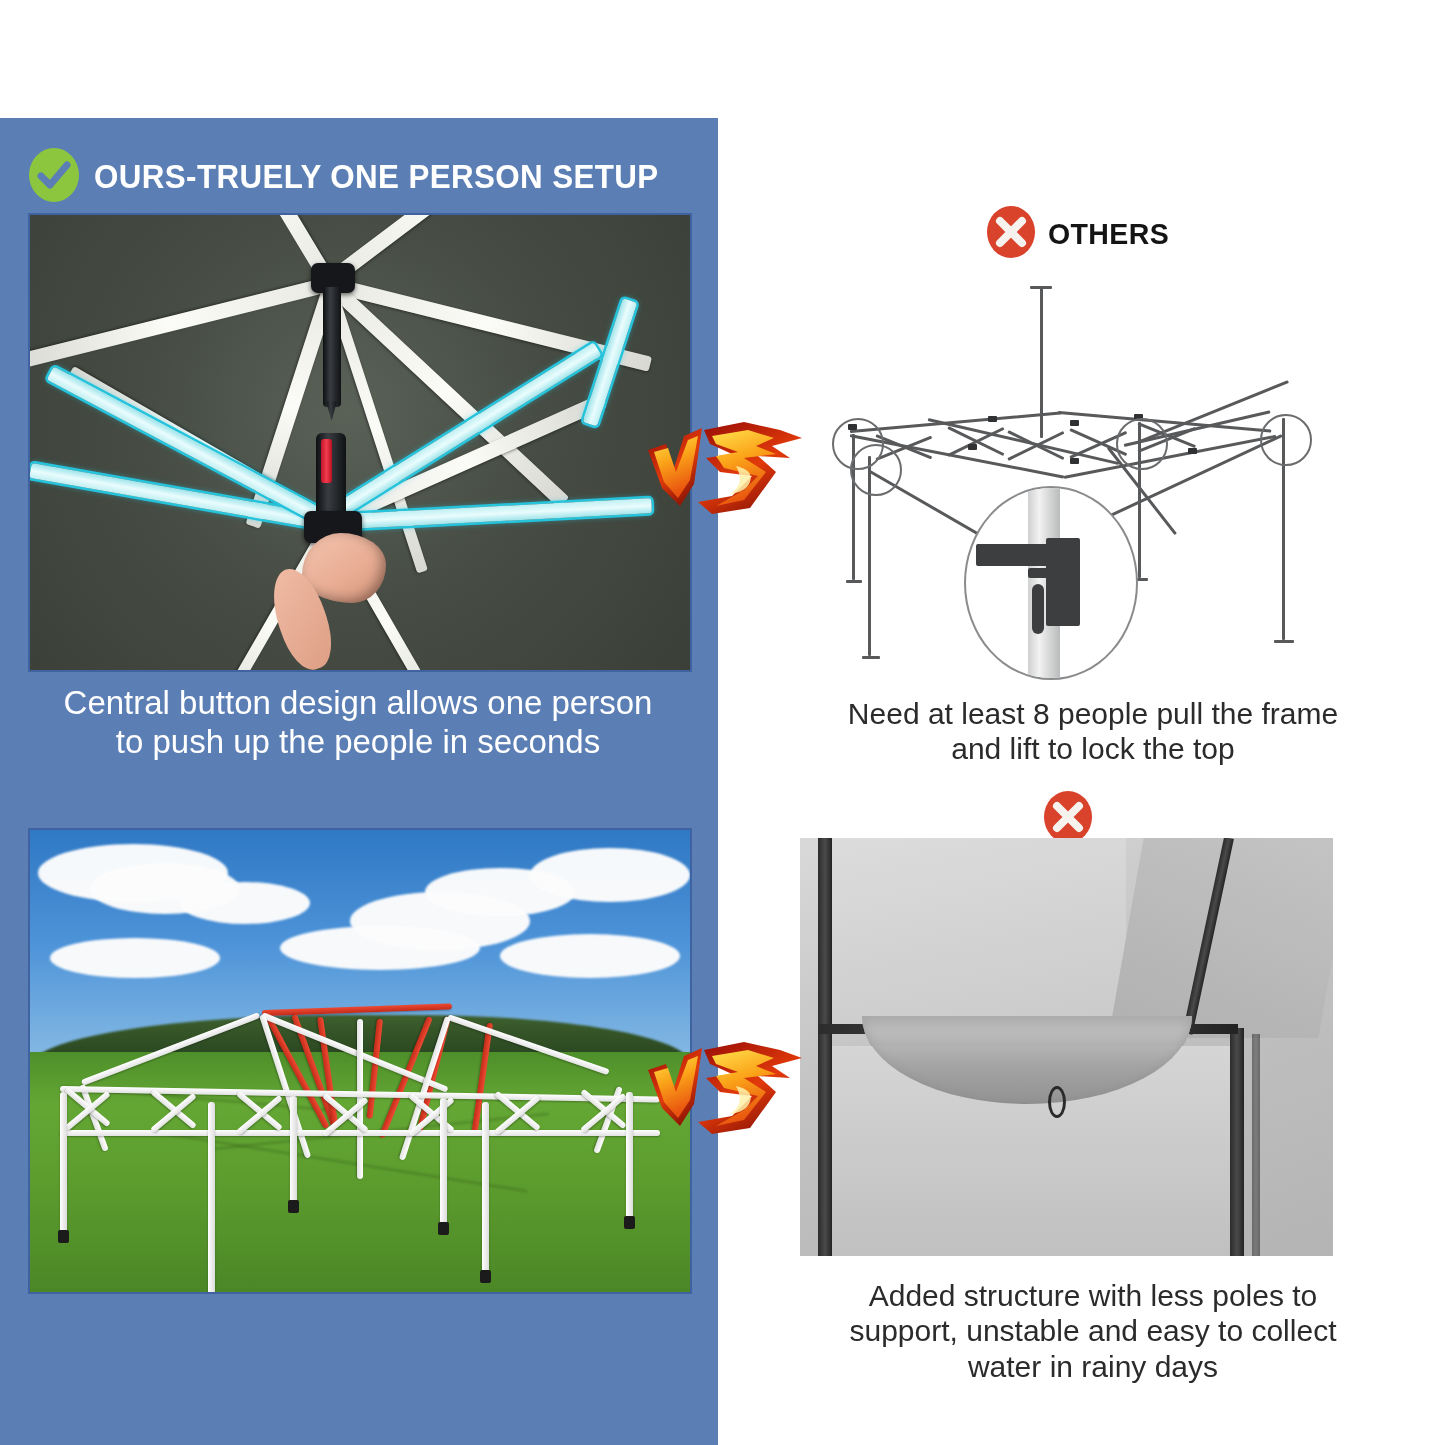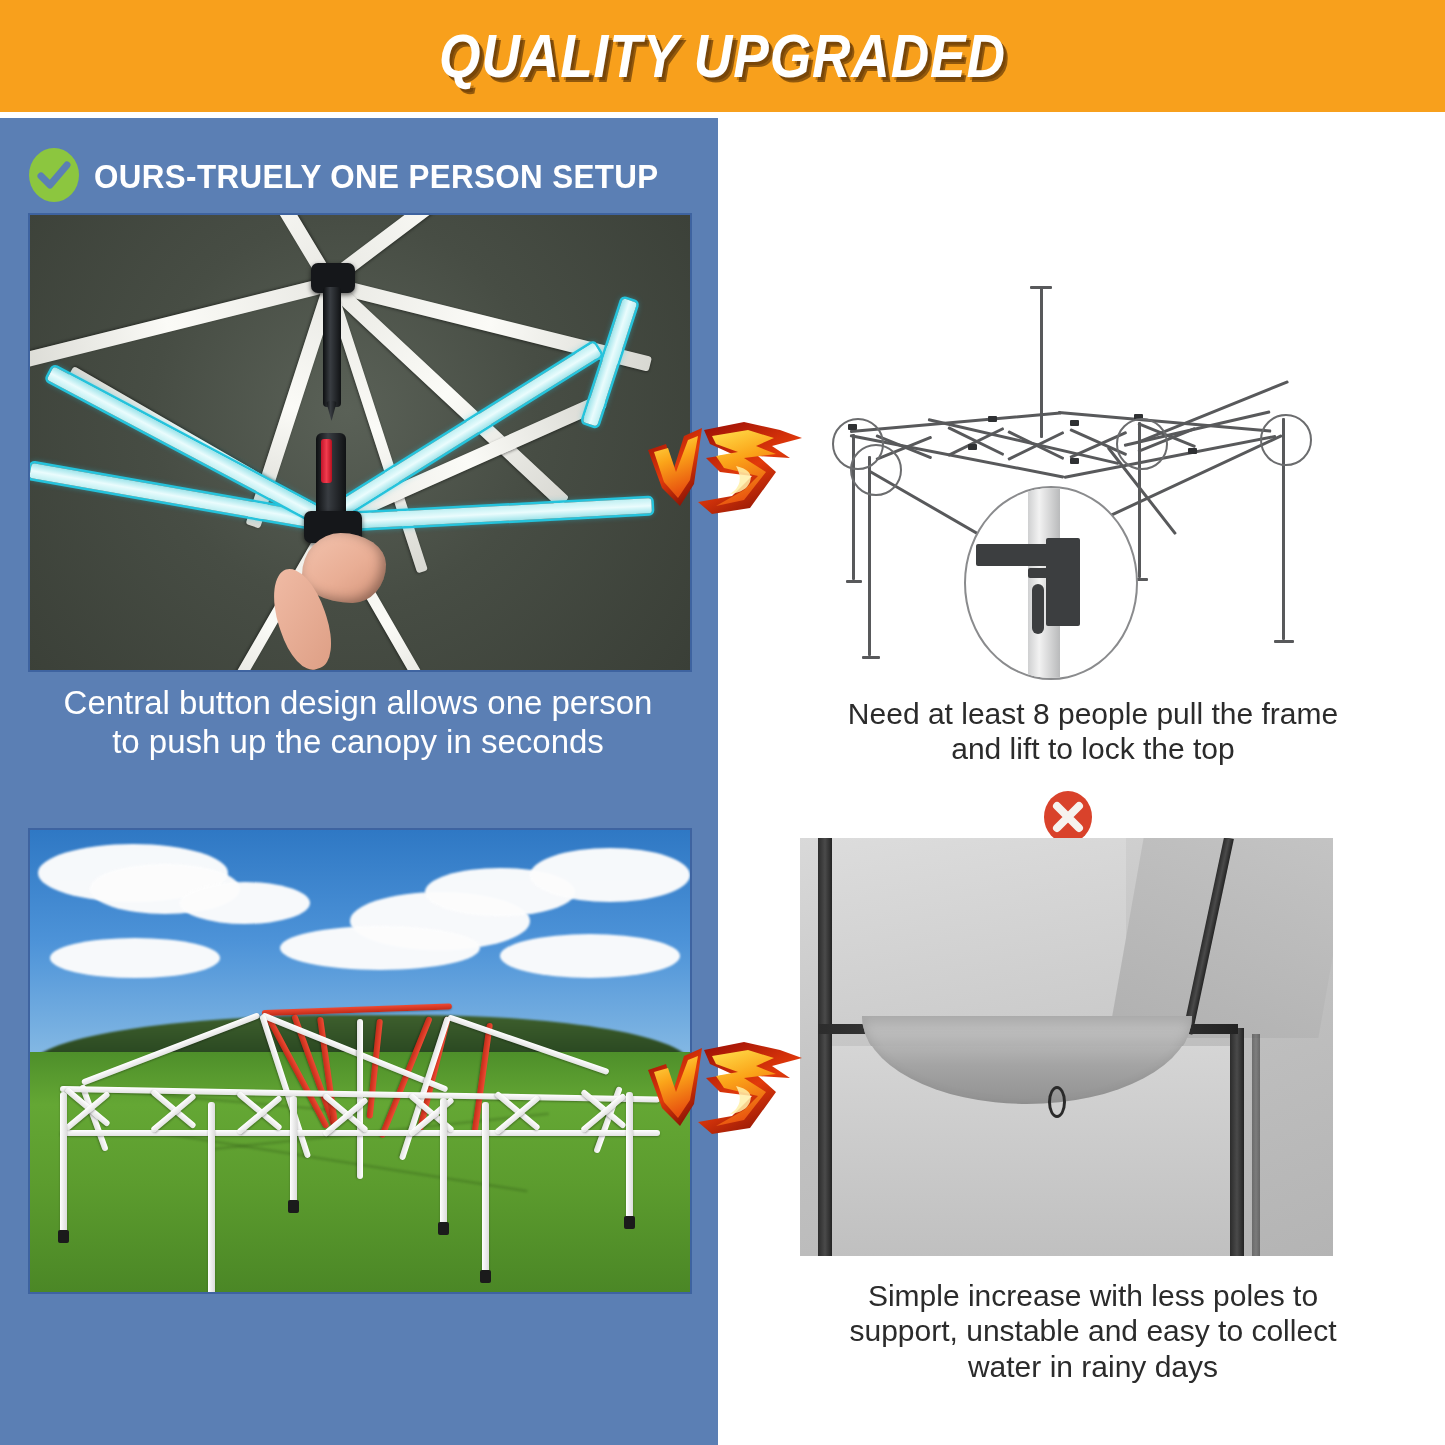--- a/index.html
+++ b/index.html
@@ -92,23 +92,20 @@
 
   
   .vs{position:absolute;width:170px;height:120px;}
   .vs svg{display:block;width:170px;height:120px;}
 </style>
 </head>
 <body>
 
 <div class="page">
 
-  <div class="banner">
-    <div class="banner-title">QUALITY UPGRADED</div>
-  </div>
 
   <div class="panel-left"></div>
 
   <div class="head-row head-left" style="left:28px;top:147px;text-align:center;">
     <span class="ico">
       <svg width="52" height="56" viewBox="0 0 52 56">
         <ellipse cx="26" cy="28" rx="25" ry="27" fill="#8CC63F"></ellipse>
         <path d="M13 29 L22 38 L39 18" stroke="#5B7FB4" stroke-width="7" fill="none" stroke-linecap="round" stroke-linejoin="round"></path>
       </svg>
     </span>
@@ -142,21 +139,21 @@
     <div class="pole" style="left:296px;top:186px;width:11px;height:20px;clip-path:polygon(0 0,100% 0,50% 100%);"></div>
     <div class="pole" style="left:286px;top:218px;width:30px;height:90px;border-radius:6px;"></div>
     <div class="redtab" style="left:291px;top:224px;width:11px;height:44px;"></div>
     <div class="hub" style="left:274px;top:296px;width:58px;height:32px;"></div>
     <div class="hand" style="left:272px;top:318px;width:84px;height:70px;"></div>
     <div class="thumb" style="left:248px;top:352px;width:48px;height:104px;"></div>
   </div>
 
   <div class="cap cap-left" style="left:28px;top:684px;width:660px;">
     <div style="white-space:pre-line;">Central button design allows one person
-to push up the canopy in seconds</div>
+to push up the people in seconds</div>
   </div>
 
 
   <div class="shot shot-b" style="left:28px;top:828px;width:660px;height:462px;">
     <div class="sky"></div>
     <div class="cloud" style="left:8px;top:14px;width:190px;height:58px;"></div>
     <div class="cloud" style="left:60px;top:34px;width:150px;height:50px;"></div>
     <div class="cloud" style="left:150px;top:52px;width:130px;height:42px;"></div>
     <div class="cloud" style="left:320px;top:62px;width:180px;height:58px;"></div>
     <div class="cloud" style="left:395px;top:38px;width:150px;height:48px;"></div>
@@ -213,20 +210,29 @@
     <div class="foot" style="left:258px;top:370px;"></div>
     <div class="leg" style="left:410px;top:268px;height:130px;"></div>
     <div class="foot" style="left:408px;top:392px;"></div>
     <div class="leg" style="left:452px;top:272px;height:175px;"></div>
     <div class="foot" style="left:450px;top:440px;"></div>
     <div class="leg" style="left:596px;top:262px;height:130px;"></div>
     <div class="foot" style="left:594px;top:386px;"></div>
   </div>
 
 
+  <div class="head-row head-right" style="left:986px;top:205px;">
+    <span class="ico">
+      <svg width="50" height="54" viewBox="0 0 50 54">
+        <ellipse cx="25" cy="27" rx="24" ry="26" fill="#D9422B"></ellipse>
+        <path d="M14 16 L36 38 M36 16 L14 38" stroke="#F6F2EE" stroke-width="8" stroke-linecap="round"></path>
+      </svg>
+    </span>
+    <span class="head-label" style="margin-left:12px;">OTHERS</span>
+  </div>
 
   <div class="shot" style="left:808px;top:258px;width:560px;height:422px;background:#fff;">
     <div class="cad"></div>
 
     <div class="ln v" style="left:232px;top:28px;height:152px;"></div>
     <div class="ln" style="left:222px;top:28px;width:22px;"></div>
 
     <div class="ln" style="left:42px;top:172px;width:212px;transform:rotate(-5deg);"></div>
     <div class="ln" style="left:250px;top:153px;width:214px;transform:rotate(5deg);"></div>
     <div class="ln" style="left:42px;top:176px;width:218px;transform:rotate(11deg);"></div>
@@ -307,21 +313,21 @@
     <div class="gpole" style="left:18px;top:186px;width:420px;height:10px;"></div>
     <div class="sag" style="left:62px;top:178px;width:330px;height:92px;"></div>
     <div class="loop" style="left:248px;top:250px;"></div>
     <div class="gwall" style="left:32px;top:208px;width:398px;height:210px;"></div>
     <div class="sag" style="left:62px;top:178px;width:330px;height:88px;opacity:.92;"></div>
     <div class="loop" style="left:248px;top:248px;"></div>
     <div class="gpole" style="left:452px;top:196px;width:8px;height:222px;opacity:.55;"></div>
   </div>
 
   <div class="cap cap-right" style="left:788px;top:1278px;width:610px;">
-    <div style="white-space:pre-line;">Simple increase with less poles to
+    <div style="white-space:pre-line;">Added structure with less poles to
 support, unstable and easy to collect
 water in rainy days</div>
   </div>
 
   <div class="vs" style="left:640px;top:410px;">
     <svg viewBox="0 0 170 120">
       <defs>
         <linearGradient id="g1" x1="0" y1="0" x2="0.3" y2="1">
           <stop offset="0" stop-color="#FFE14D"></stop>
             <stop offset="0.45" stop-color="#FBA419"></stop>

